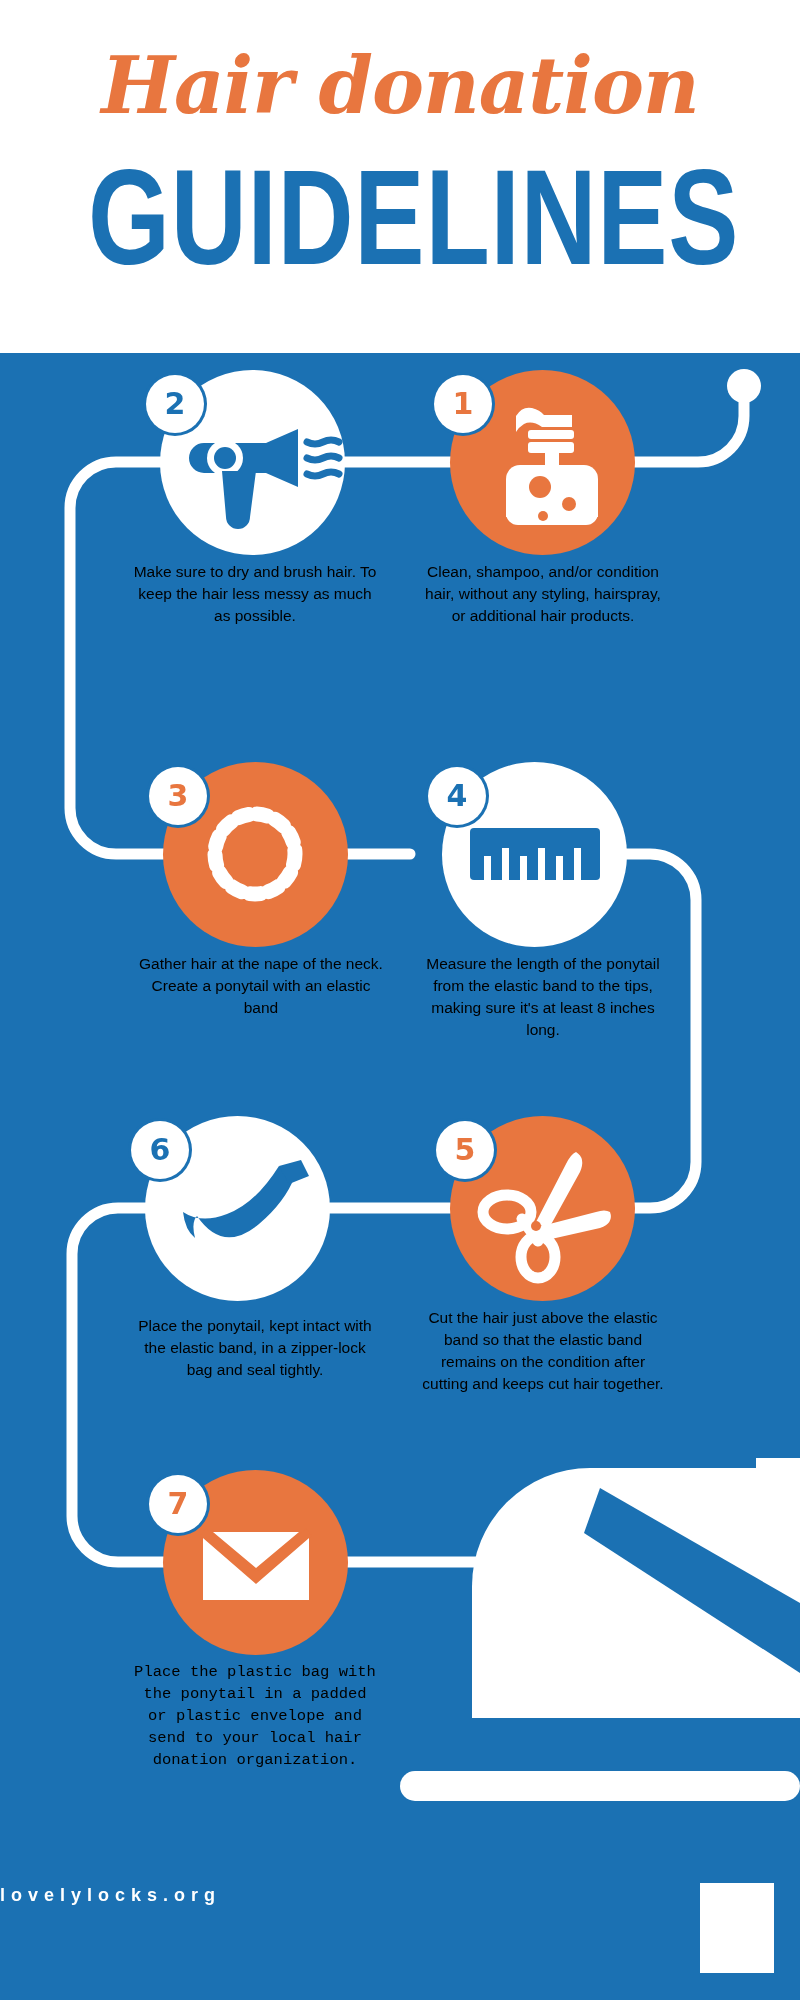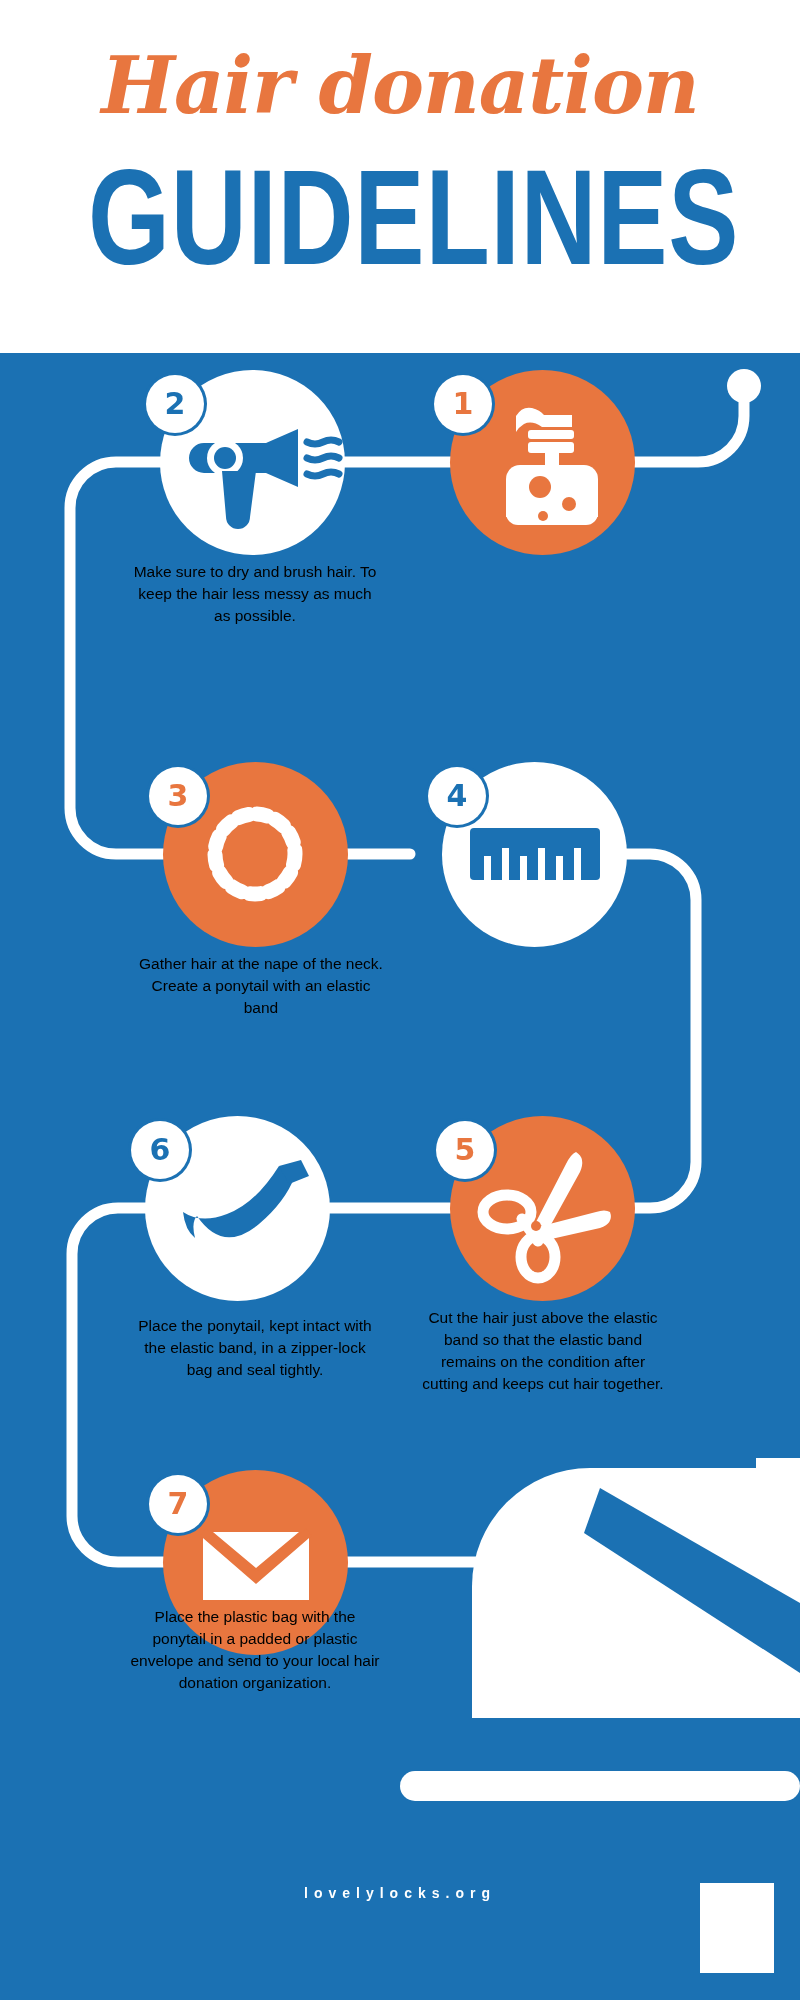--- a/index.html
+++ b/index.html
@@ -127,24 +127,24 @@
     line-height: 22px;
     text-align: center;
   }
 
   
   #footer {
     position: absolute;
     left: 0;
     top: 1885px;
     width: 800px;
-    text-align: center;
+    text-align: left;
     color: #ffffff;
     font-family: "Liberation Sans", sans-serif;
-    font-size: 14px;
+    font-size: 18px;
     font-weight: bold;
     letter-spacing: 6px;
   }
 </style>
 </head>
 <body>
 
 <div id="page">
 
   <div id="header">
@@ -198,20 +198,21 @@
         <rect x="78" y="72" width="46" height="11" rx="3" fill="#ffffff"></rect>
         <rect x="95" y="83" width="14" height="12" fill="#ffffff"></rect>
         <path d="M70 95 h64 a14 14 0 0 1 14 14 v38 h-92 v-38 a14 14 0 0 1 14 -14 z" fill="#ffffff"></path>
         <path d="M56 120 h92 v23 a12 12 0 0 1 -12 12 h-68 a12 12 0 0 1 -12 -12 z" fill="#ffffff"></path>
         <circle cx="90" cy="117" r="11" fill="#e8763f"></circle>
         <circle cx="119" cy="134" r="7" fill="#e8763f"></circle>
         <circle cx="93" cy="146" r="5" fill="#e8763f"></circle>
       </svg>
     </div>
     <span class="badge orange" style="left:434px; top:22px;">1</span>
+    <div class="caption" style="left:418px; top:208px;">Clean, shampoo, and/or condition hair, without any styling, hairspray, or additional hair products.</div>
 
     <div class="node white" style="left:160px; top:17px;">
       <svg class="glyph" viewBox="0 0 185 185">
         <path d="M44 73 h62 l32 -14 v58 l-32 -14 h-62 a15 15 0 0 1 0 -30 z" fill="#1b71b3"></path>
         <circle cx="65" cy="88" r="18" fill="#ffffff"></circle>
         <circle cx="65" cy="88" r="11" fill="#1b71b3"></circle>
         <path d="M62 101 l34 0 l-6 46 a12 12 0 0 1 -24 0 z" fill="#1b71b3"></path>
         <path d="M147 72 q8 4 16 0 q8 -4 16 0" stroke="#1b71b3" stroke-width="7" fill="none" stroke-linecap="round"></path>
         <path d="M147 88 q8 4 16 0 q8 -4 16 0" stroke="#1b71b3" stroke-width="7" fill="none" stroke-linecap="round"></path>
         <path d="M147 104 q8 4 16 0 q8 -4 16 0" stroke="#1b71b3" stroke-width="7" fill="none" stroke-linecap="round"></path>
@@ -239,20 +240,21 @@
           <rect x="42" y="94" width="7" height="24"></rect>
           <rect x="60" y="86" width="7" height="32"></rect>
           <rect x="78" y="94" width="7" height="24"></rect>
           <rect x="96" y="86" width="7" height="32"></rect>
           <rect x="114" y="94" width="7" height="24"></rect>
           <rect x="132" y="86" width="7" height="32"></rect>
         </g>
       </svg>
     </div>
     <span class="badge blue" style="left:428px; top:414px;">4</span>
+    <div class="caption" style="left:418px; top:600px;">Measure the length of the ponytail from the elastic band to the tips, making sure it's at least 8 inches long.</div>
 
     <div class="node orange" style="left:450px; top:763px;">
       <svg class="glyph" viewBox="0 0 185 185">
         <path d="M126 36 q10 6 4 20 l-32 58 l-12 -8 l30 -58 q5 -10 10 -12 z" fill="#ffffff"></path>
         <path d="M160 96 q4 11 -10 16 l-62 14 l-4 -14 l62 -16 q9 -3 14 0 z" fill="#ffffff"></path>
         <ellipse cx="57" cy="96" rx="24" ry="17" fill="none" stroke="#ffffff" stroke-width="11"></ellipse>
         <ellipse cx="88" cy="141" rx="17" ry="21" fill="none" stroke="#ffffff" stroke-width="11"></ellipse>
         <path d="M72 103 l16 22" stroke="#ffffff" stroke-width="11" stroke-linecap="round"></path>
         <circle cx="86" cy="110" r="5" fill="#e8763f"></circle>
       </svg>
@@ -270,19 +272,19 @@
     <div class="caption" style="left:130px; top:954px;margin-top:8px;">Place the ponytail, kept intact with the elastic band, in a zipper-lock bag and seal tightly.</div>
 
     <div class="node orange" style="left:163px; top:1117px;">
       <svg class="glyph" viewBox="0 0 185 185">
         <rect x="40" y="62" width="106" height="68" fill="#ffffff"></rect>
         <path d="M40 62 L93 108 L146 62 L136 62 L93 98 L50 62 Z" fill="#e8763f"></path>
         <path d="M40 62 L93 108 L146 62" fill="none" stroke="#e8763f" stroke-width="9"></path>
       </svg>
     </div>
     <span class="badge orange" style="left:149px; top:1122px;">7</span>
-    <div class="caption" style="left:130px; top:1253px;">Place the plastic bag with the ponytail in a padded or plastic envelope and send to your local hair donation organization.</div>
+    <div class="caption" style="left:130px; top:1308px;font-family:Liberation Mono, monospace;">Place the plastic bag with the ponytail in a padded or plastic envelope and send to your local hair donation organization.</div>
 
   </div>
 
   <div id="footer">lovelylocks.org</div>
 
 </div>
 
 </body></html>

